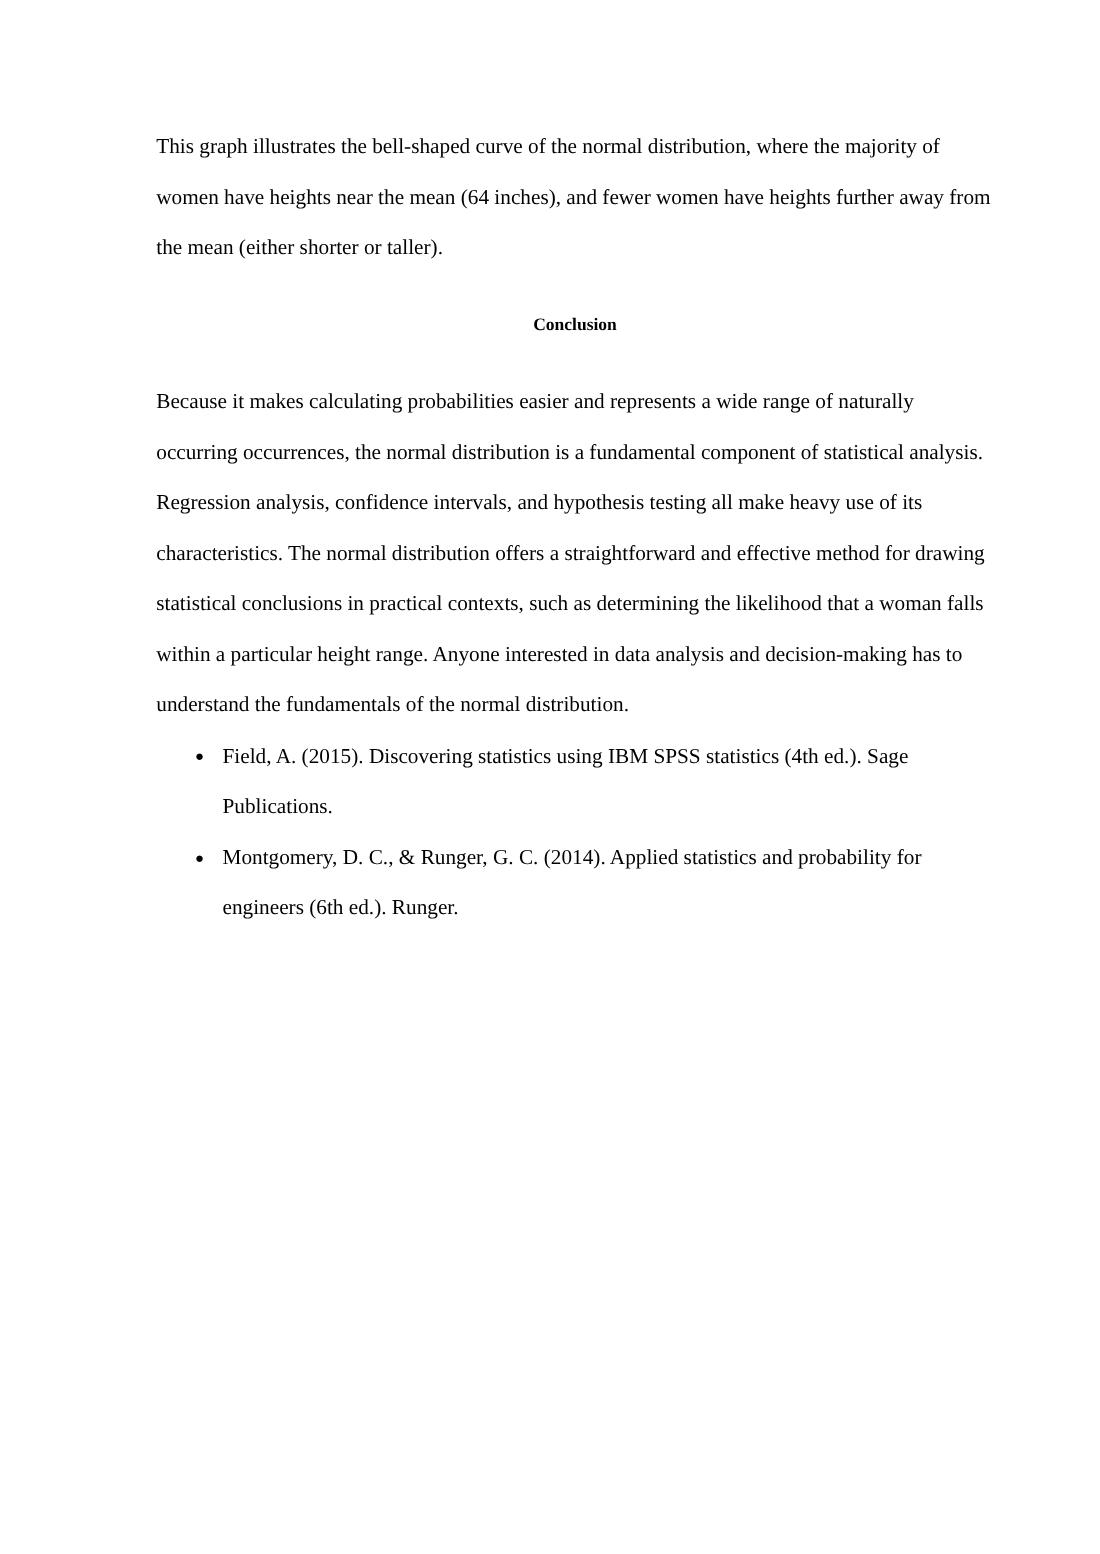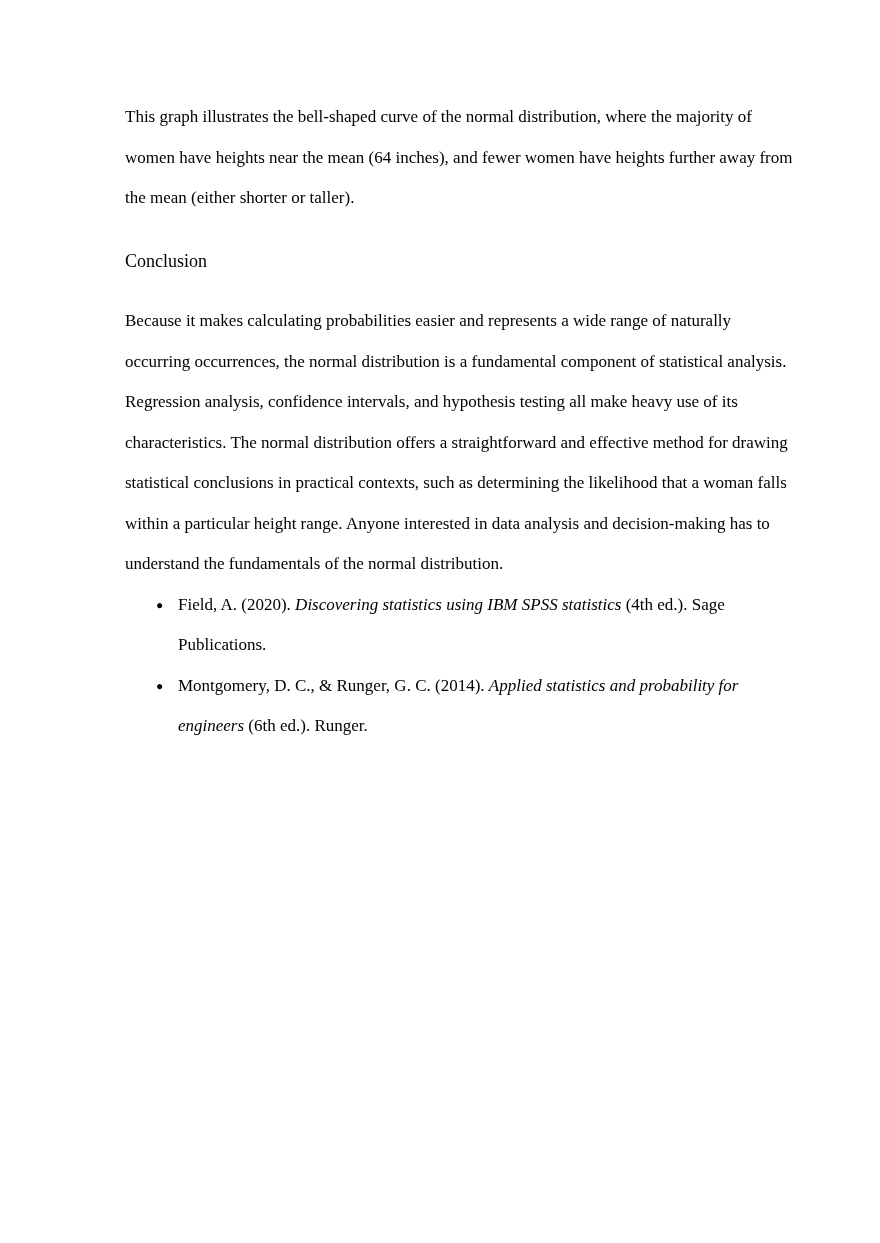--- a/index.html
+++ b/index.html
@@ -16,25 +16,26 @@
   }
   .content {
     padding: 97px 103px 0 107px;
   }
   .body-paragraph {
     font-size: 17px;
     line-height: 40.5px;
     text-align: left;
   }
   .heading-conclusion {
-    font-size: 18px;
-    font-weight: normal;
+    font-size: 14px;
+    font-weight: bold;
     line-height: 40.5px;
     margin-top: 22px;
     margin-bottom: 20px;
+    text-align: center;
   }
   .heading-references {
     font-size: 17px;
     font-weight: bold;
     text-decoration: underline;
     line-height: 40.5px;
     margin-top: 77px;
     margin-bottom: 18px;
   }
   .ref-list {
@@ -50,40 +51,40 @@
     margin-left: 31px;
     width: 22px;
     flex: 0 0 22px;
     font-size: 12px;
     line-height: 40.5px;
   }
   .ref-text {
     flex: 1 1 auto;
     line-height: 40.5px;
   }
-  .ital { font-style: italic; }
+  .ital { }
 </style>
 </head>
 <body>
 
 <div class="page">
   <div class="content">
 
     <p class="body-paragraph">This graph illustrates the bell-shaped curve of the normal distribution, where the majority of women have heights near the mean (64 inches), and fewer women have heights further away from the mean (either shorter or taller).</p>
 
     <h2 class="heading-conclusion">Conclusion</h2>
 
     <p class="body-paragraph">Because it makes calculating probabilities easier and represents a wide range of naturally occurring occurrences, the normal distribution is a fundamental component of statistical analysis. Regression analysis, confidence intervals, and hypothesis testing all make heavy use of its characteristics. The normal distribution offers a straightforward and effective method for drawing statistical conclusions in practical contexts, such as determining the likelihood that a woman falls within a particular height range. Anyone interested in data analysis and decision-making has to understand the fundamentals of the normal distribution.</p>
 
 
     <div class="ref-list">
 
       <div class="ref-item">
         <span class="ref-bullet">●</span>
-        <div class="ref-text"><span>Field, A. (2020). </span><span class="ital">Discovering statistics using IBM SPSS statistics</span><span> (4th ed.). Sage Publications.</span></div>
+        <div class="ref-text"><span>Field, A. (2015). </span><span class="ital">Discovering statistics using IBM SPSS statistics</span><span> (4th ed.). Sage Publications.</span></div>
       </div>
 
       <div class="ref-item">
         <span class="ref-bullet">●</span>
         <div class="ref-text"><span>Montgomery, D. C., &amp; Runger, G. C. (2014). </span><span class="ital">Applied statistics and probability for engineers</span><span> (6th ed.). Runger.</span></div>
       </div>
 
     </div>
 
   </div>

